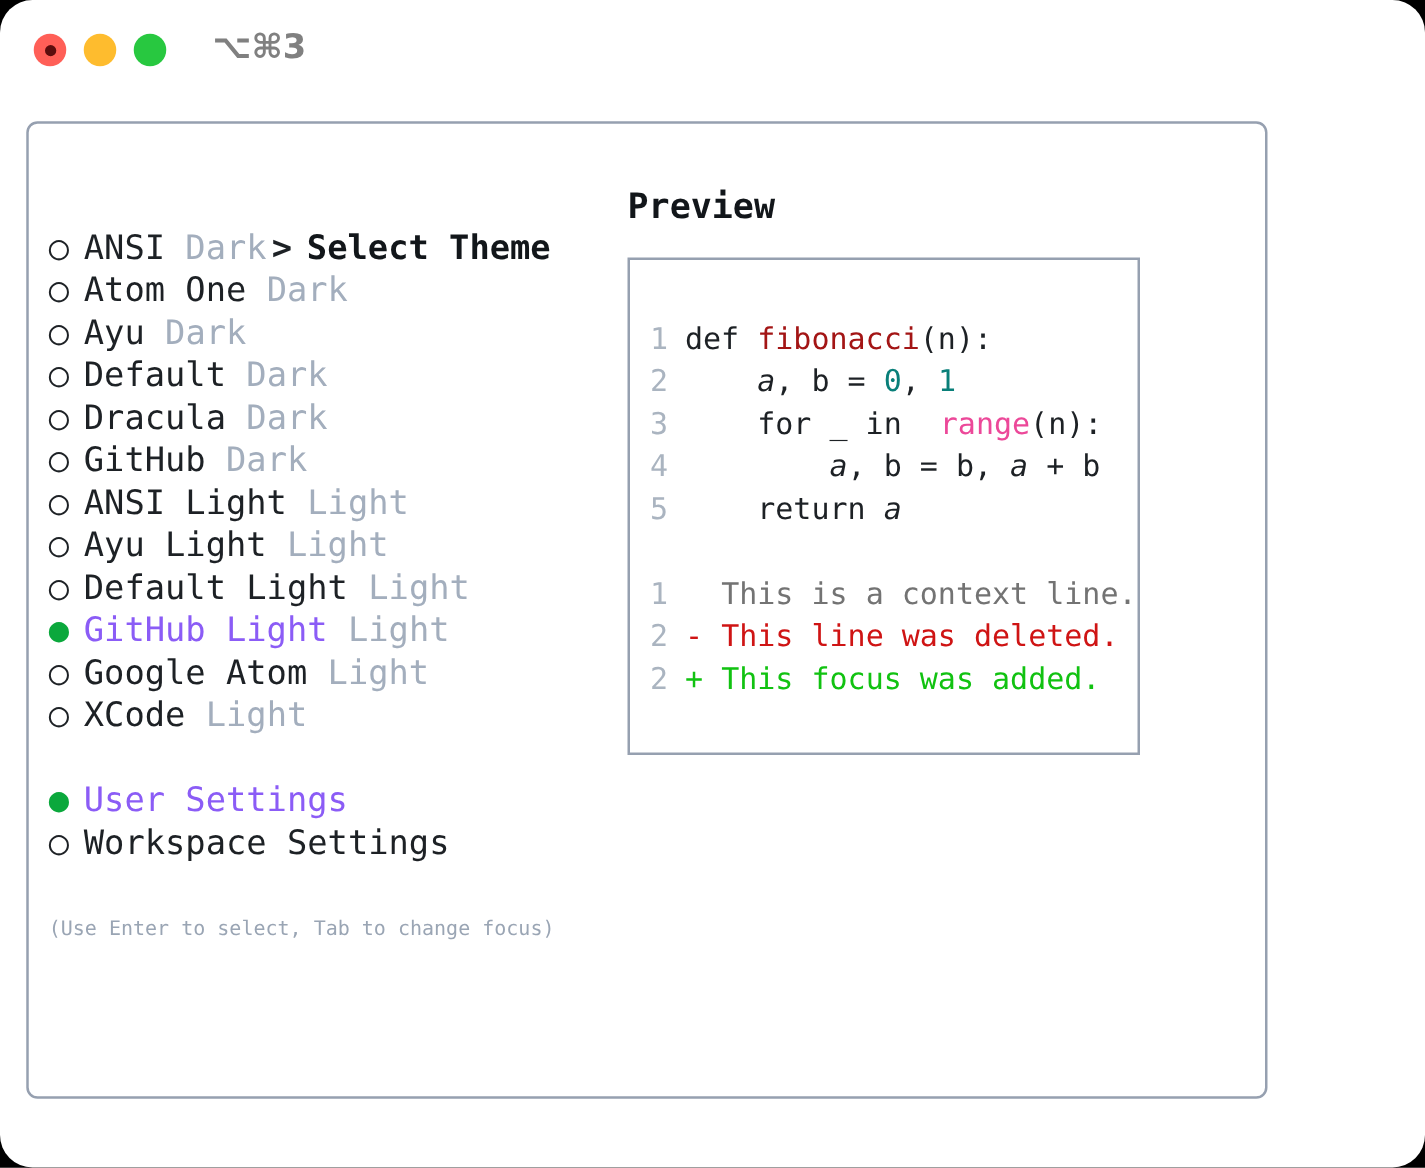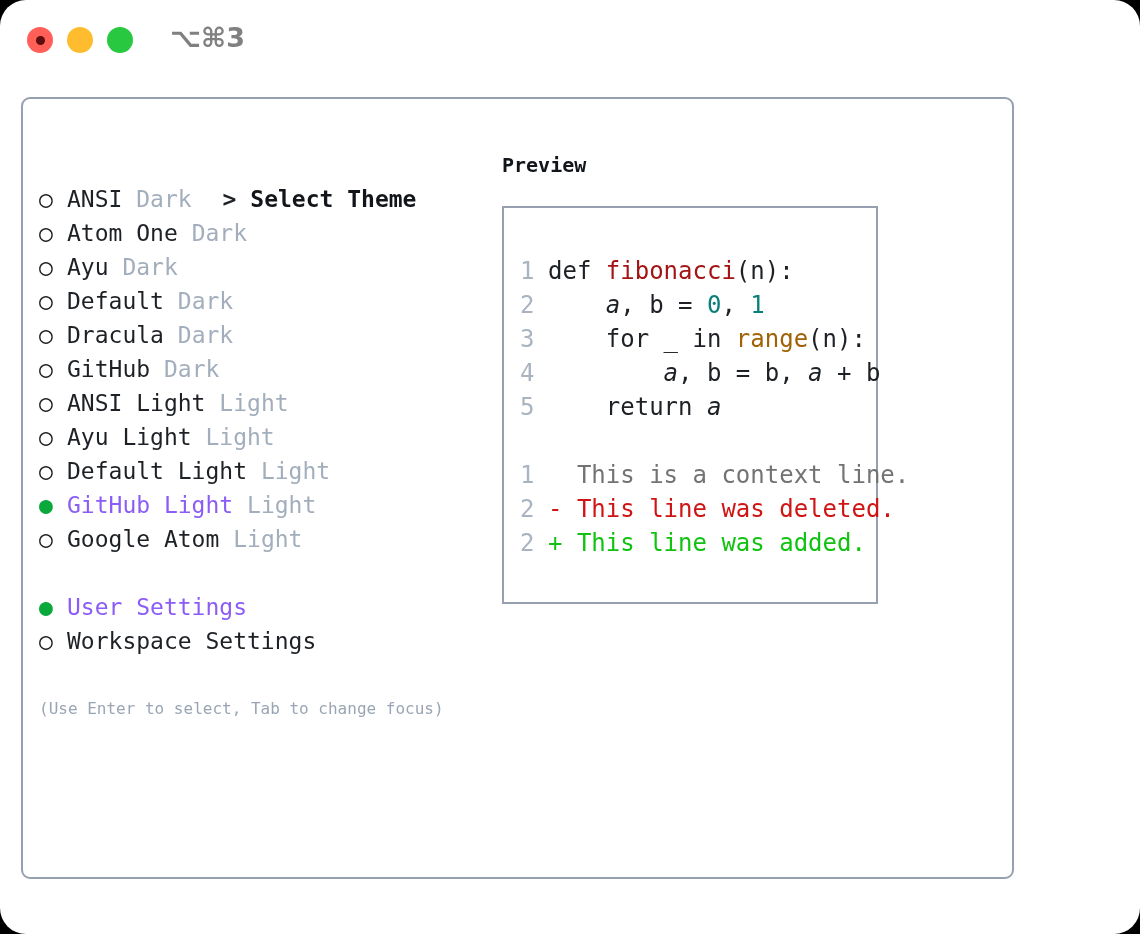--- a/index.html
+++ b/index.html
@@ -81,21 +81,21 @@
 
   
   #left-col {
     position: absolute;
     left: 16px;
     top: 49px;
     width: 450px;
   }
 
   .row {
-    font-size: 23px;
+    font-size: 27px;
     line-height: 34px;
     white-space: pre;
     color: #1d2125;
     height: 34px;
   }
 
   .bullet {
     display: inline-block;
     width: 28px;
     color: #1d2125;
@@ -127,30 +127,30 @@
 
   
   #right-col {
     position: absolute;
     left: 479px;
     top: 49px;
     width: 500px;
   }
 
   #preview-title {
-    font-size: 20px;
+    font-size: 28px;
     line-height: 34px;
     font-weight: bold;
     color: #12161a;
     white-space: pre;
   }
 
   #preview-box {
     margin-top: 24px;
-    width: 376px;
+    width: 410px;
     height: 398px;
     border: 2px solid #96a0b0;
     box-sizing: border-box;
     background: #ffffff;
     padding: 46px 0 0 16px;
   }
 
   .code-line {
     font-size: 24px;
     line-height: 34px;
@@ -160,21 +160,21 @@
 
   .lineno {
     display: inline-block;
     width: 28px;
     color: #aab4c0;
   }
 
   .kw-def     { color: #1d2125; }
   .fn-name    { color: #a31515; }
   .num        { color: #097f79; }
-  .builtin    { color: #a16207; }
+  .builtin    { color: #ec4899; margin-left: 16px; }
   .ident-it   { font-style: italic; }
 
   .diff-ctx   { color: #737373; }
   .diff-del   { color: #cf1414; }
   .diff-add   { color: #11c211; }
 
   .blank-line { height: 34px; }
 </style>
 </head>
 <body>
@@ -203,20 +203,21 @@
           <div class="row"><span class="bullet">○ </span><span class="label">Atom One</span><span> </span><span class="tag">Dark</span></div>
           <div class="row"><span class="bullet">○ </span><span class="label">Ayu</span><span> </span><span class="tag">Dark</span></div>
           <div class="row"><span class="bullet">○ </span><span class="label">Default</span><span> </span><span class="tag">Dark</span></div>
           <div class="row"><span class="bullet">○ </span><span class="label">Dracula</span><span> </span><span class="tag">Dark</span></div>
           <div class="row"><span class="bullet">○ </span><span class="label">GitHub</span><span> </span><span class="tag">Dark</span></div>
           <div class="row"><span class="bullet">○ </span><span class="label">ANSI Light</span><span> </span><span class="tag">Light</span></div>
           <div class="row"><span class="bullet">○ </span><span class="label">Ayu Light</span><span> </span><span class="tag">Light</span></div>
           <div class="row"><span class="bullet">○ </span><span class="label">Default Light</span><span> </span><span class="tag">Light</span></div>
           <div class="row"><span class="bullet sel">● </span><span class="label sel">GitHub Light</span><span> </span><span class="tag">Light</span></div>
           <div class="row"><span class="bullet">○ </span><span class="label">Google Atom</span><span> </span><span class="tag">Light</span></div>
+          <div class="row"><span class="bullet">○ </span><span class="label">XCode</span><span> </span><span class="tag">Light</span></div>
         </div>
 
       <div class="spacer"></div>
 
 
       <div id="apply-rows">
           <div class="row"><span class="bullet sel">● </span><span class="label sel">User Settings</span></div>
           <div class="row"><span class="bullet">○ </span><span class="label">Workspace Settings</span></div>
         </div>
 
@@ -231,19 +232,19 @@
             <div class="code-line"><span class="lineno">1</span><span class="kw-def">def </span><span class="fn-name">fibonacci</span><span class="kw-def">(n):</span></div>
             <div class="code-line"><span class="lineno">2</span><span class="kw-def">    </span><span class="ident-it">a</span><span class="kw-def">, b = </span><span class="num">0</span><span class="kw-def">, </span><span class="num">1</span></div>
             <div class="code-line"><span class="lineno">3</span><span class="kw-def">    for _ in </span><span class="builtin">range</span><span class="kw-def">(n):</span></div>
             <div class="code-line"><span class="lineno">4</span><span class="kw-def">        </span><span class="ident-it">a</span><span class="kw-def">, b = b, </span><span class="ident-it">a</span><span class="kw-def"> + b</span></div>
             <div class="code-line"><span class="lineno">5</span><span class="kw-def">    return </span><span class="ident-it">a</span></div>
           </div>
         <div class="blank-line"></div>
         <div id="diff-block">
             <div class="code-line"><span class="lineno">1</span><span class="diff-ctx">  </span><span class="diff-ctx">This is a context line.</span></div>
             <div class="code-line"><span class="lineno">2</span><span class="diff-del">- </span><span class="diff-del">This line was deleted.</span></div>
-            <div class="code-line"><span class="lineno">2</span><span class="diff-add">+ </span><span class="diff-add">This line was added.</span></div>
+            <div class="code-line"><span class="lineno">2</span><span class="diff-add">+ </span><span class="diff-add">This focus was added.</span></div>
           </div>
       </div>
     </div>
 
   </div>
 </div>
 
 </body></html>

